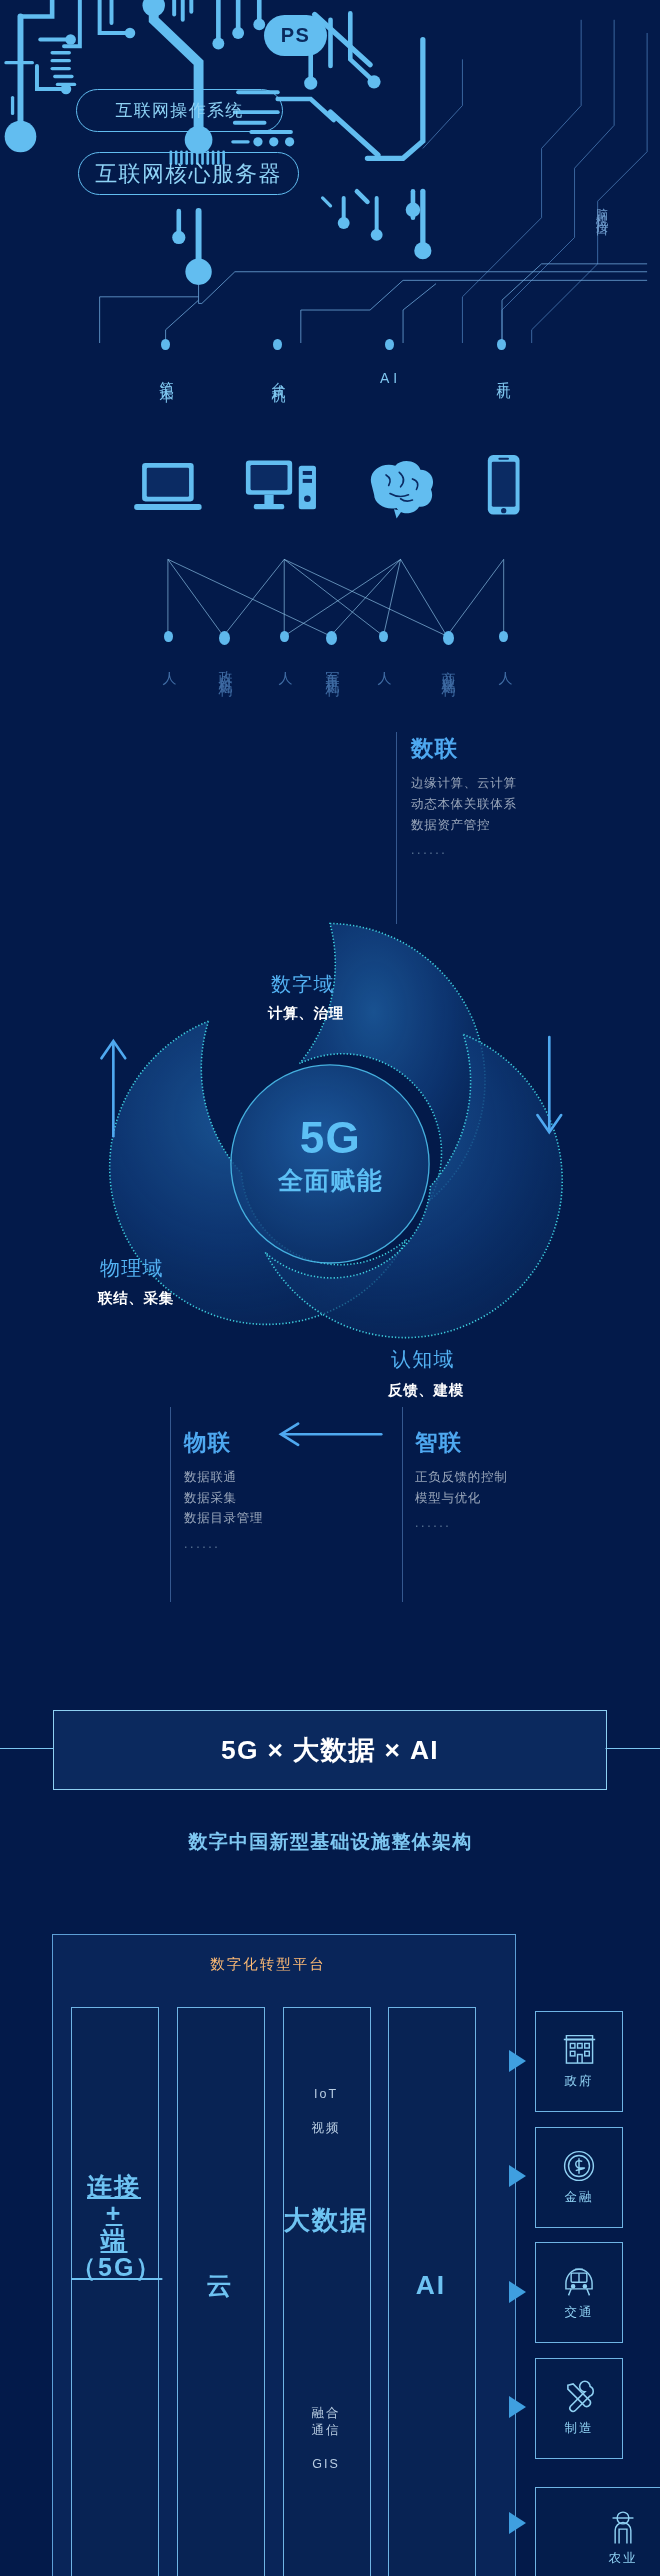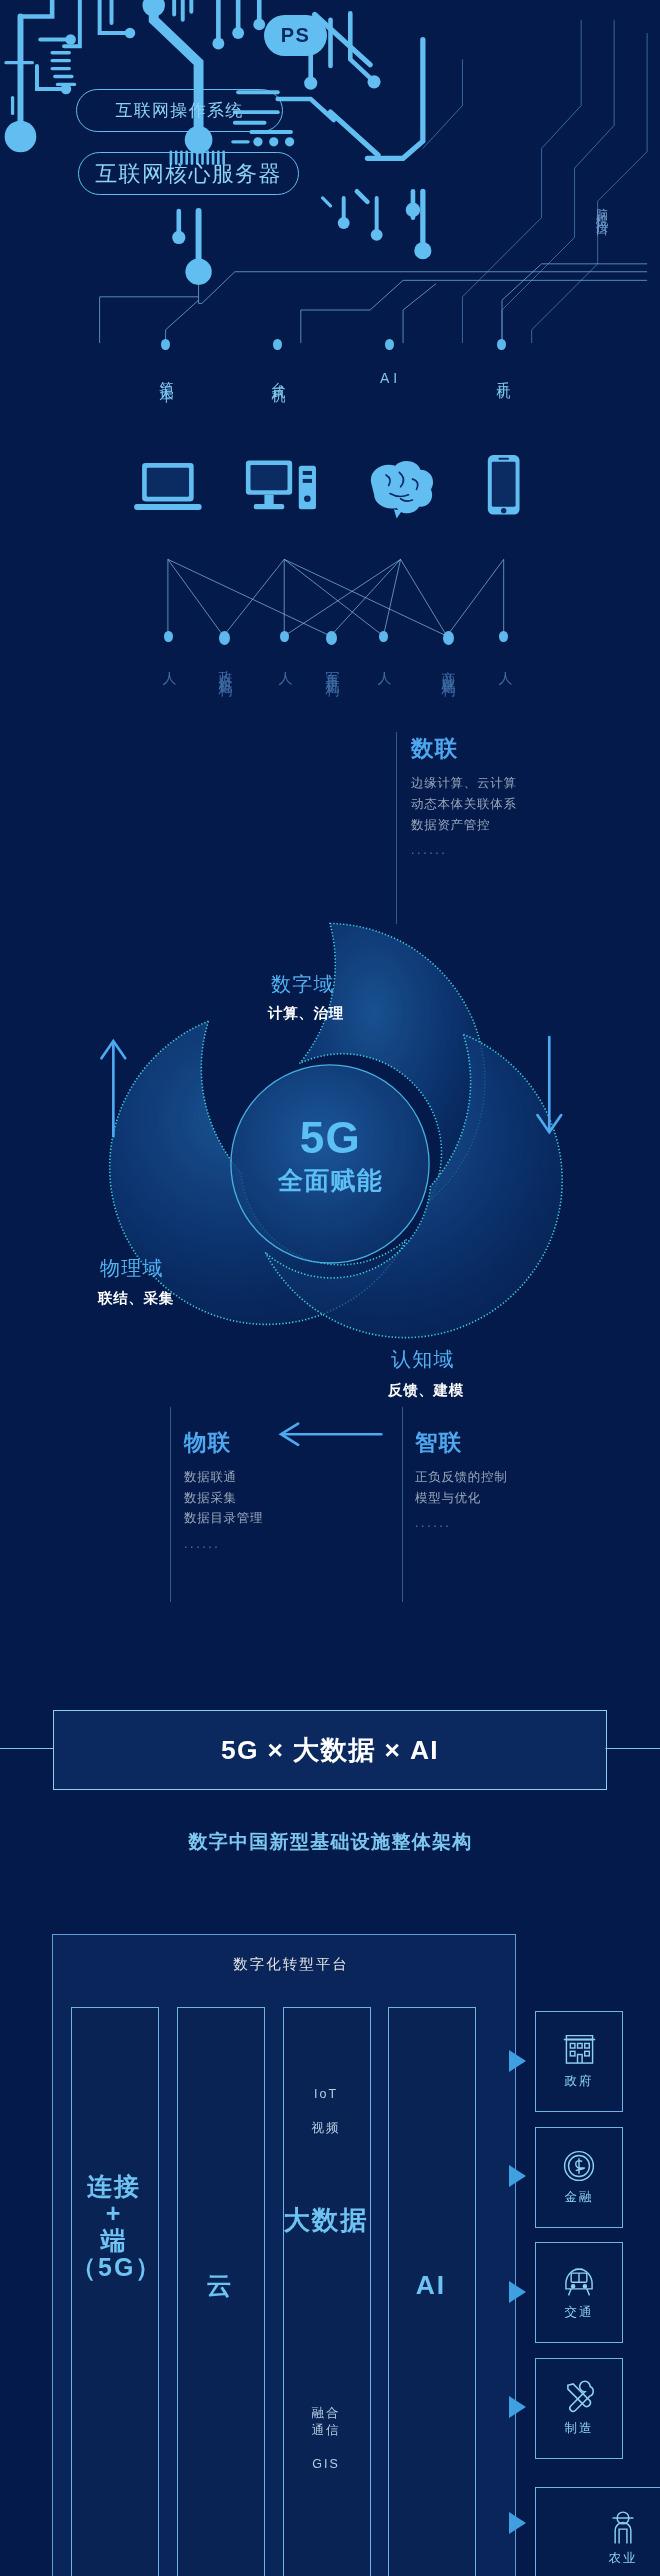--- a/index.html
+++ b/index.html
@@ -52,22 +52,22 @@
   .arch-title{position:absolute;width:100%;text-align:center;top:151px;
     color:#7ec7f1;font-size:19px;font-weight:700;letter-spacing:1.3px;}
 
   
   #sec-arch{left:0;top:1889px;width:661px;height:687px;}
   .platform{
     position:absolute;left:52px;top:45px;width:462px;height:654px;
     border:0.9px solid #5d9fd6;border-bottom:none;
     background:rgba(15,48,104,.50);
   }
-  .platform-label{position:absolute;left:60px;top:66px;width:462px;text-align:center;
-    color:#e5e5e5;font-size:14.5px;letter-spacing:2px;}
+  .platform-label{position:absolute;left:37px;top:66px;width:462px;text-align:center;
+    color:#fdba74;font-size:14.5px;letter-spacing:2px;}
   .col{
     position:absolute;border:0.9px solid #6fb4e4;
     background:rgba(8,34,80,.55);
     display:flex;flex-direction:column;align-items:center;
   }
   .col-main{
     position:absolute;left:0;right:0;text-align:center;
     color:#6ec3f2;font-weight:700;line-height:1.08;letter-spacing:2px;
   }
   .col-note{position:absolute;left:0;right:0;text-align:center;color:#b9cde2;font-size:12.5px;letter-spacing:2px;line-height:1.35;}
@@ -415,21 +415,21 @@
     <div class="arch-title">数字中国新型基础设施整体架构</div>
   </div>
 
   <div id="sec-arch" class="abs">
 
     <div class="platform"></div>
     <div class="platform-label">数字化转型平台</div>
 
     <div class="col" style="left:71px;top:118px;width:86px;height:581px;">
     </div>
-    <div class="col-main" style="left:71px;top:284px;width:86px;font-size:25px;">
+    <div class="col-main" style="left:71px;top:284px;width:86px;font-size:25px;text-decoration:underline;">
       <span class="vert-word" style="white-space:pre-line;">连接
 +
 端
 （5G）</span>
     </div>
 
     <div class="col" style="left:177px;top:118px;width:86px;height:581px;">
     </div>
     <div class="col-main" style="left:177px;top:383px;width:86px;font-size:25px;">
       <span class="vert-word" style="white-space:pre-line;">云</span>

